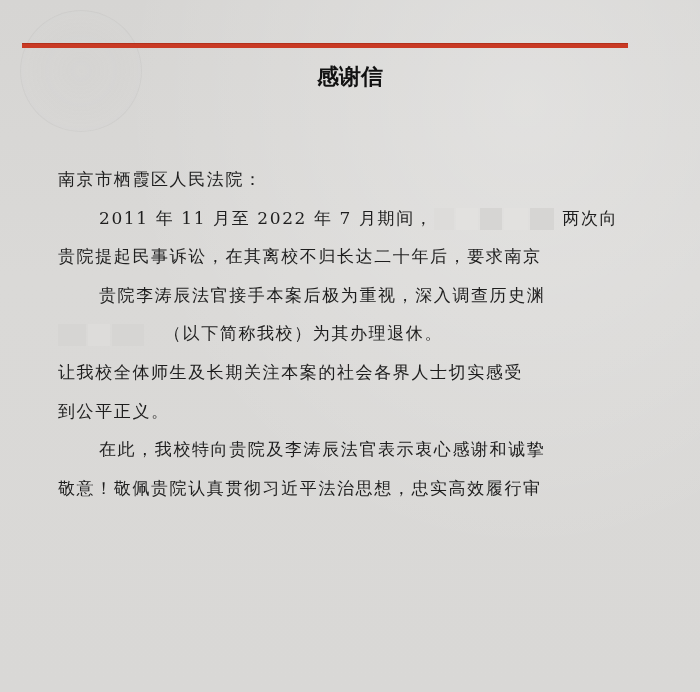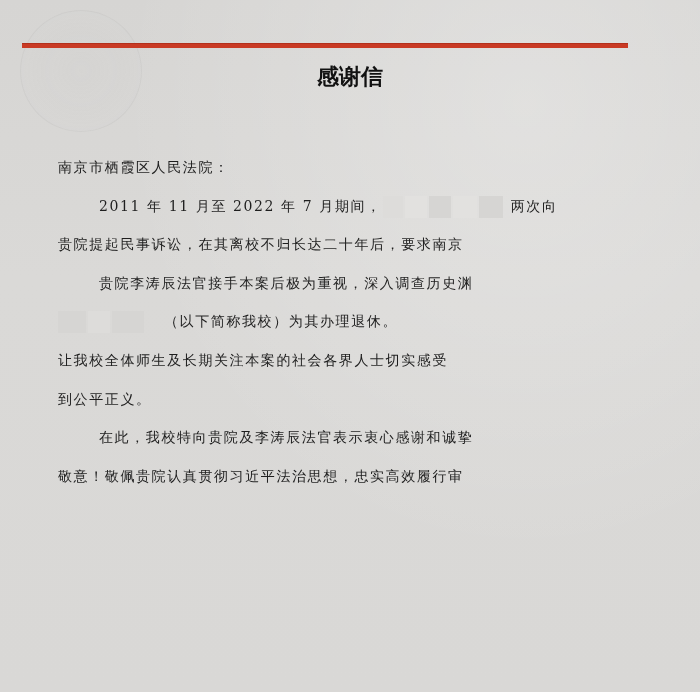--- a/index.html
+++ b/index.html
@@ -46,23 +46,23 @@
       font-family: Liberation Serif, serif;
       font-weight: bold;
       font-size: 22px;
       letter-spacing: 0px;
       color: #111;
       margin-left: 20px;
     }
     .body-text {
       position: absolute;
       left: 58px;
-      top: 148px;
+      top: 160px;
       width: 578px;
-      font-size: 14px;
+      font-size: 17px;
       line-height: 38.6px;
       letter-spacing: 1.6px;
     }
     .line {
       white-space: nowrap;
       height: 38.6px;
     }
     .indent {
       padding-left: 41px;
     }

